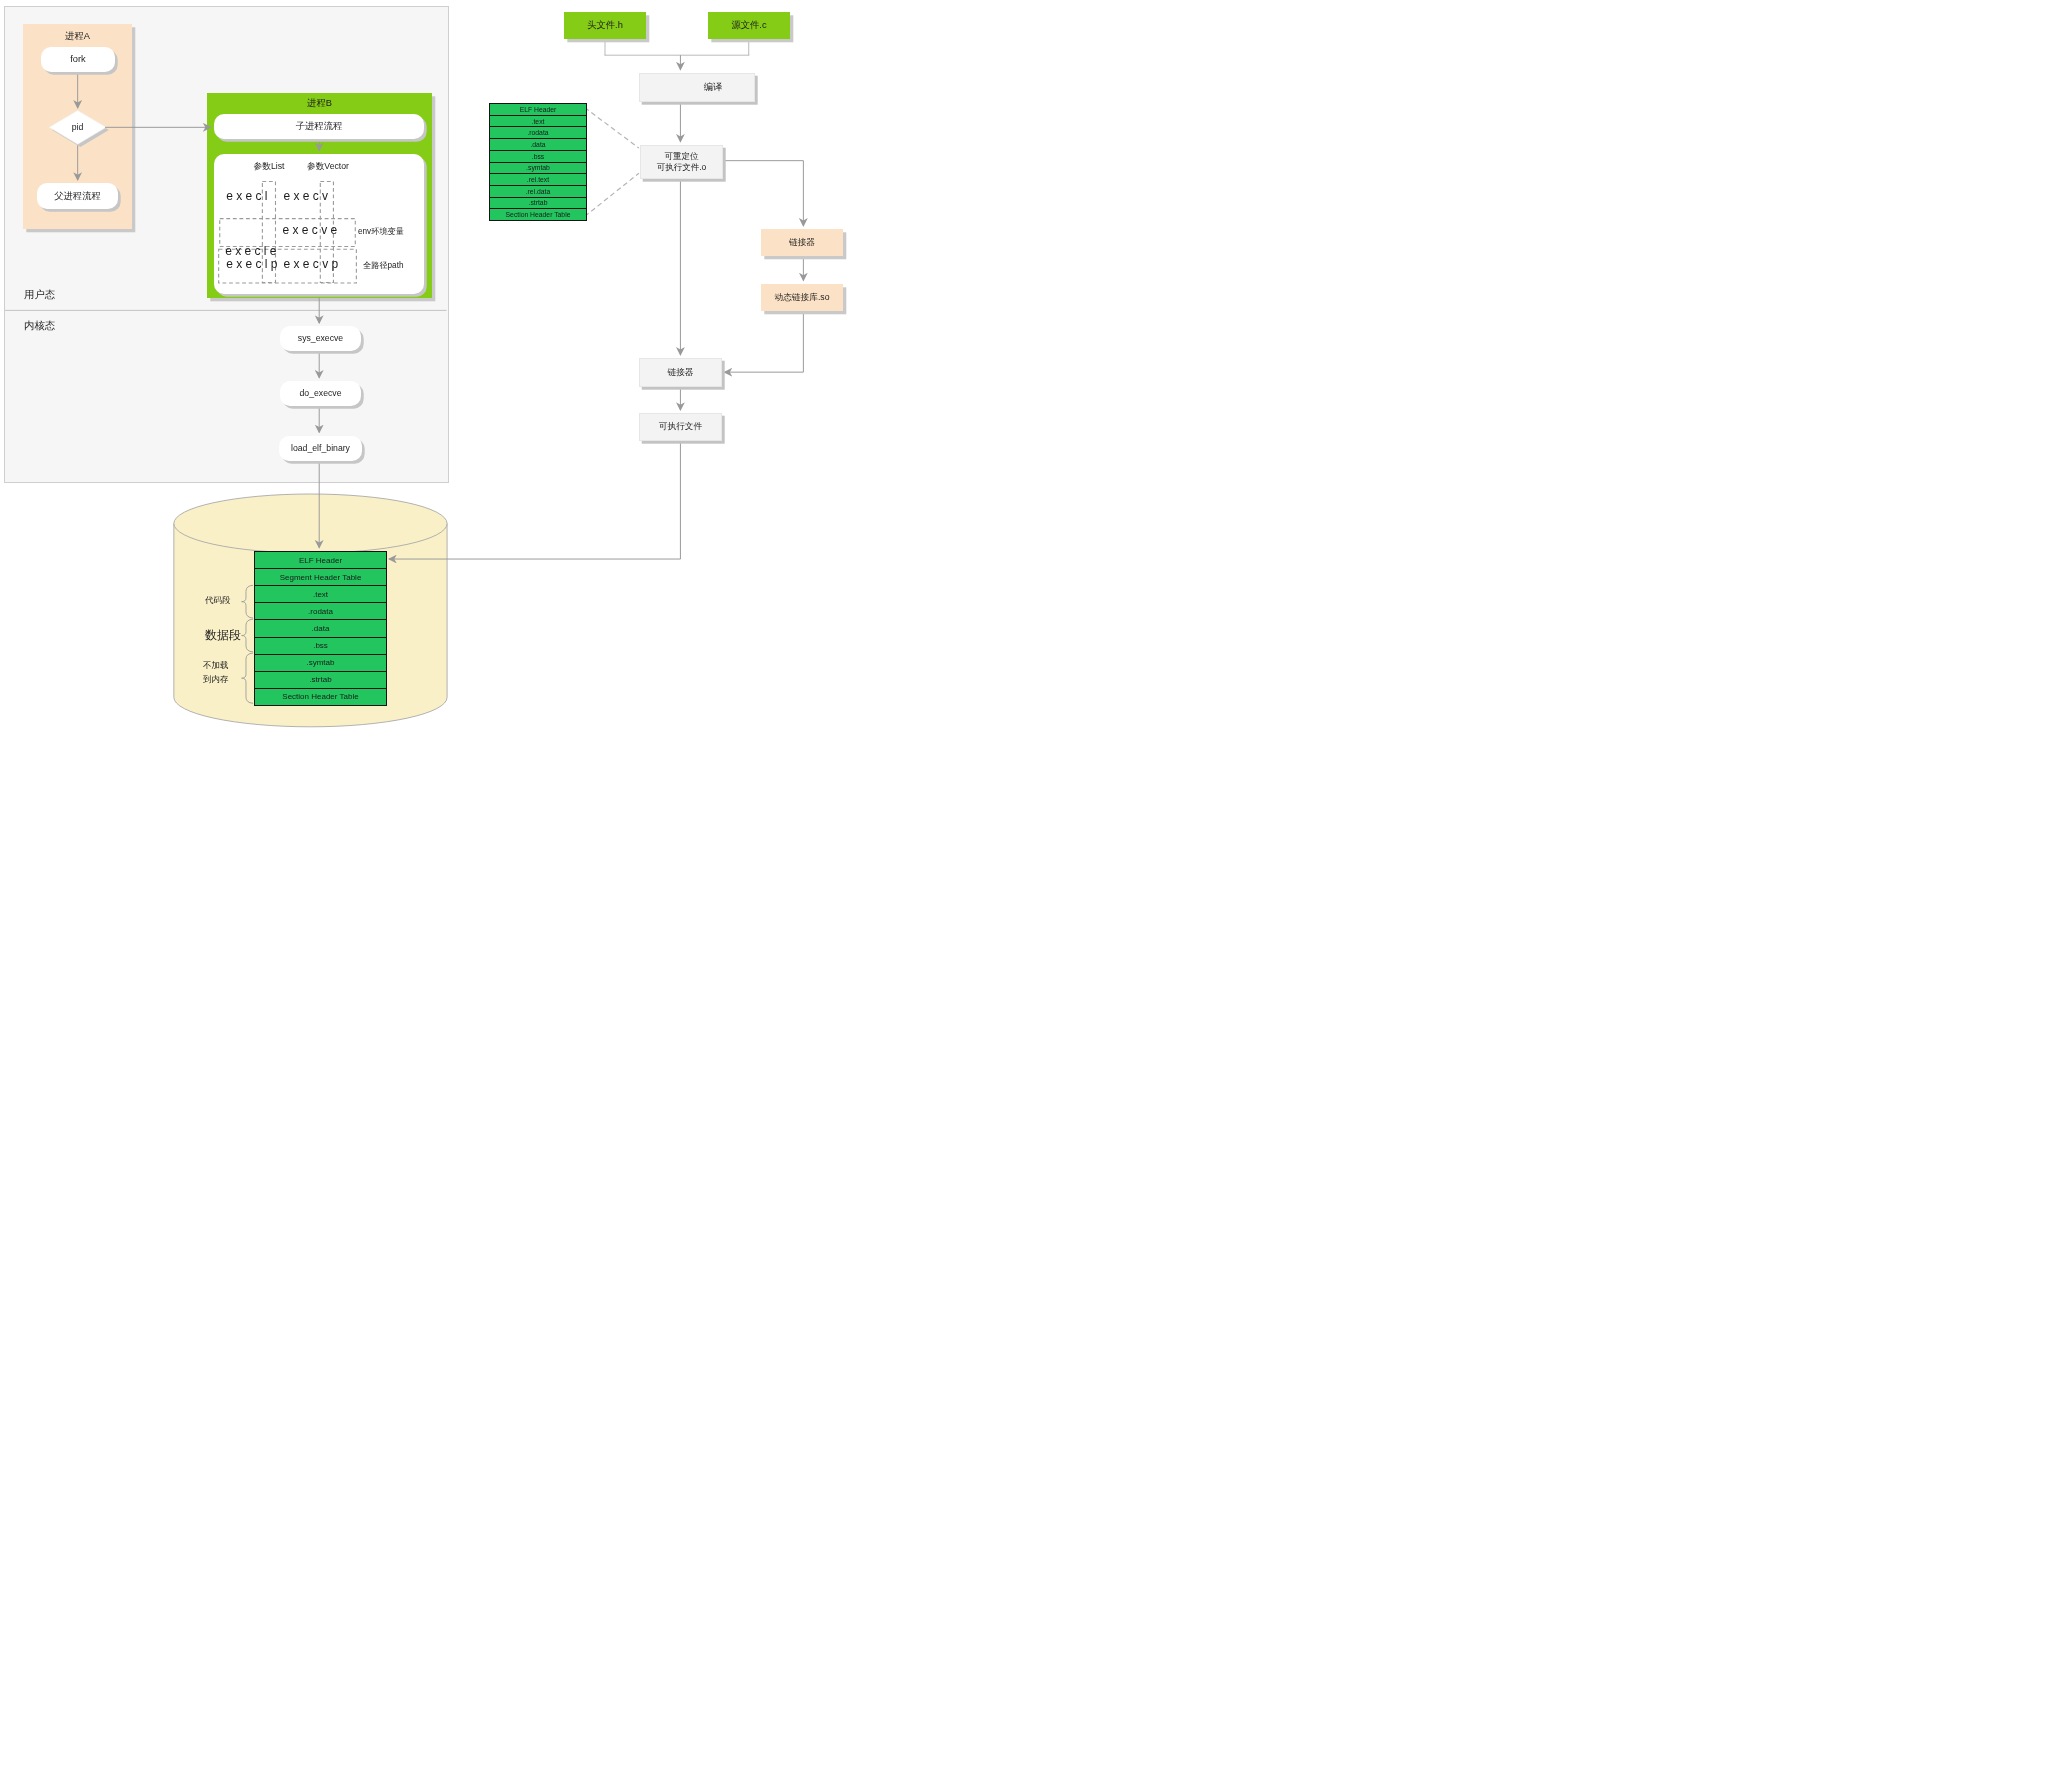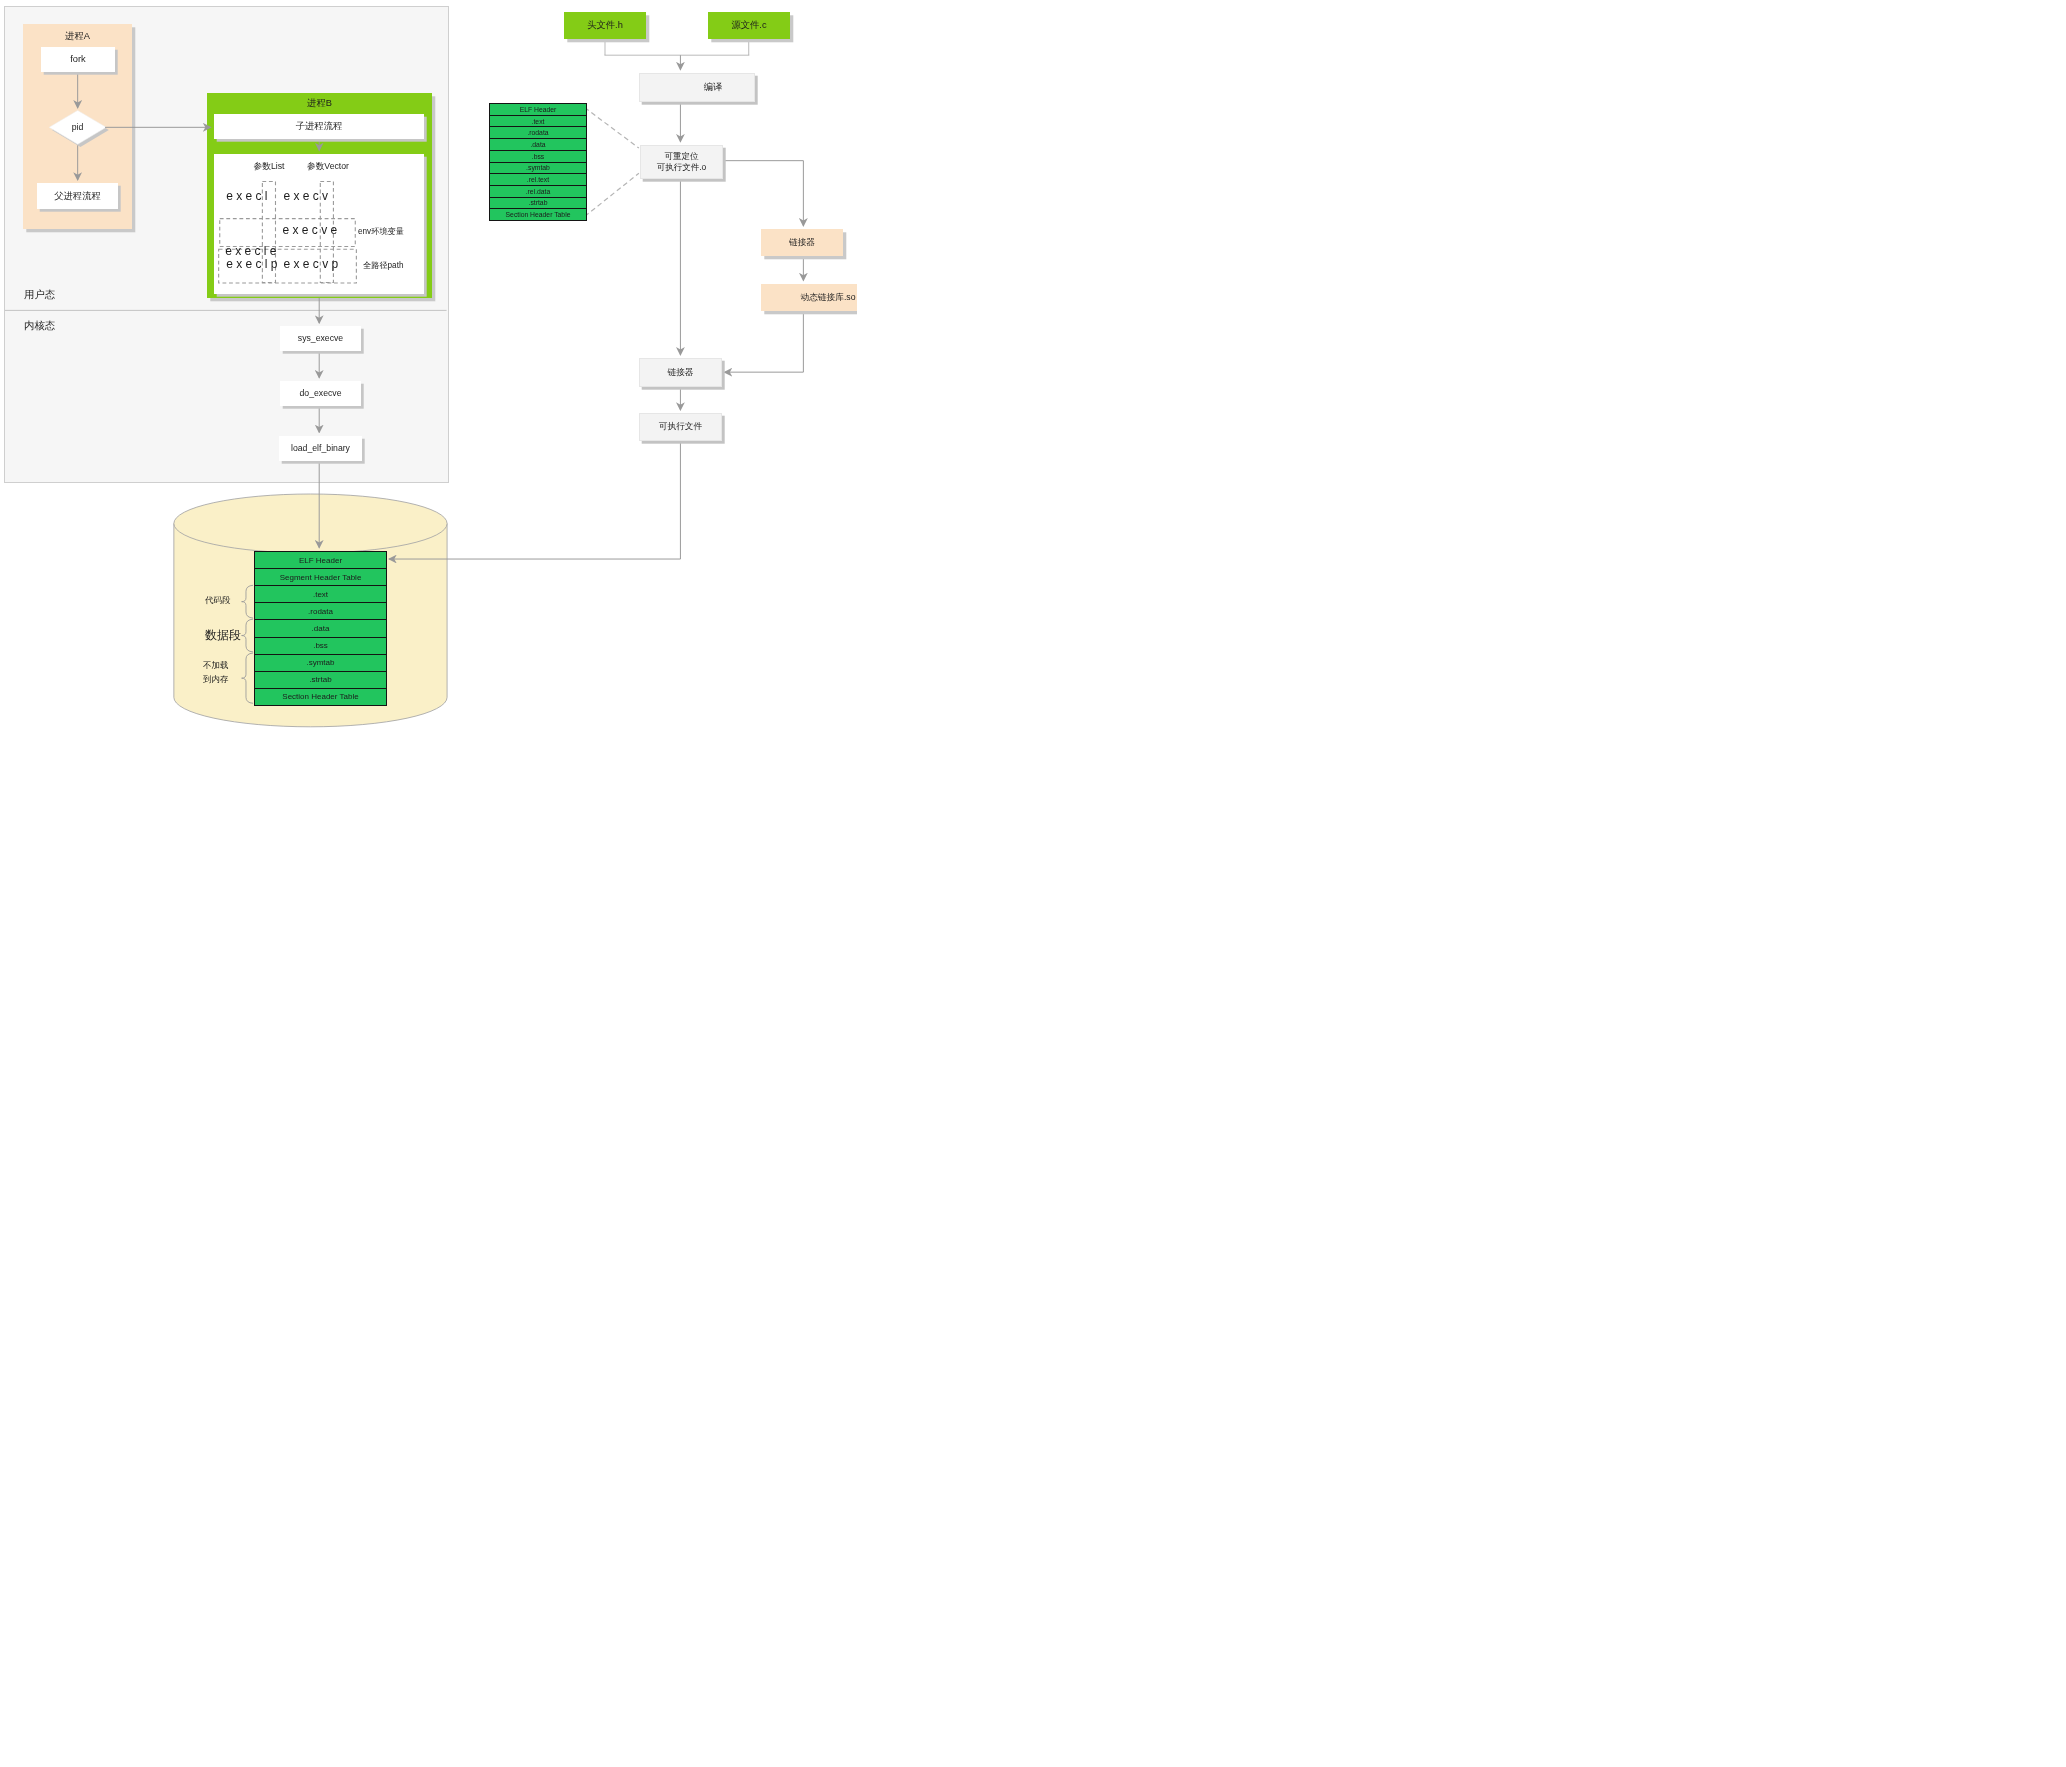--- a/index.html
+++ b/index.html
@@ -4,21 +4,21 @@
 <style>
   html,body{margin:0;padding:0;background:#ffffff;}
   body{font-family:"Liberation Sans","DejaVu Sans",sans-serif;color:#1c1c1c;}
   .canvas{position:relative;width:857px;height:735px;background:#ffffff;overflow:hidden;}
   .abs{position:absolute;}
   .lbl{position:absolute;display:flex;align-items:center;justify-content:center;
        white-space:nowrap;color:#1c1c1c;z-index:3;}
   .lbl.left{justify-content:flex-start;}
   .bx{position:absolute;display:flex;align-items:center;justify-content:center;
       text-align:center;z-index:3;line-height:1.3;}
-  .white{background:#ffffff;box-shadow:2.7px 2.7px 0 #c6c6c6;}
+  .white{background:#ffffff;box-shadow:2.7px 2.7px 0 #c6c6c6;border-radius:10px;}
   .peach{background:#fbe2c6;box-shadow:3.3px 3.3px 0 #c9c9c9;}
   .yellow{background:#84cc16;box-shadow:3.3px 3.3px 0 #c9c9c9;}
   .grayb{background:#f3f3f3;border:0.5px solid #e6e6e6;box-shadow:2.7px 2.7px 0 #c3c3c3;}
   .container{z-index:1;}
   .panel{position:absolute;left:4.4px;top:5.5px;width:443px;height:475px;
          background:#f6f6f6;border:0.5px solid #cfcfcf;z-index:0;}
   .f16{font-size:8.7px;} .f17{font-size:9.3px;} .f19{font-size:10.4px;font-weight:400;}
   .f15{font-size:8.2px;}
   .title{position:absolute;text-align:center;font-size:9.3px;z-index:3;}
   .xw{position:absolute;font-size:12px;letter-spacing:3.3px;text-align:center;z-index:3;
@@ -169,18 +169,18 @@
   <div class="bx yellow f17" style="left:564px;top:12px;width:82px;height:27px;">头文件.h</div>
   <div class="bx yellow f17" style="left:708px;top:12px;width:82px;height:27px;">源文件.c</div>
   <div class="bx grayb f17" style="left:639px;top:73px;width:82px;height:27px;padding-left:32px;">编译</div>
 
   <div class="bx grayb twoLine" style="left:640px;top:145px;width:81px;height:32px;font-size:8.5px;">
     <div>可重定位</div>
     <div>可执行文件.o</div>
   </div>
 
   <div class="bx peach f16" style="left:761px;top:229px;width:82px;height:27px;">链接器</div>
-  <div class="bx peach f16" style="left:761px;top:284px;width:82px;height:27px;padding-left:26px;">动态链接库.so</div>
+  <div class="bx peach f16" style="left:761px;top:284px;width:82px;height:27px;">动态链接库.so</div>
   <div class="bx grayb f16" style="left:639px;top:358px;width:81px;height:27px;">链接器</div>
   <div class="bx grayb f16" style="left:639px;top:413px;width:81px;height:26px;">可执行文件</div>
 
 </div>
 
 
 </body></html>

